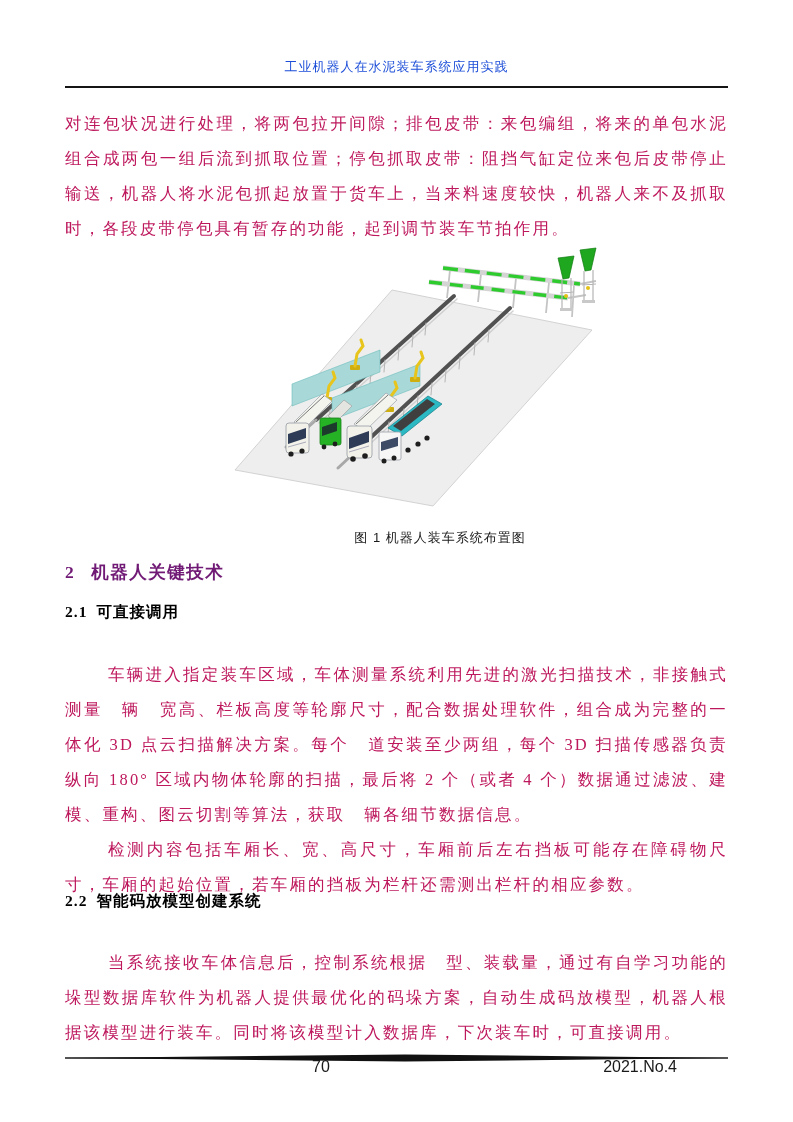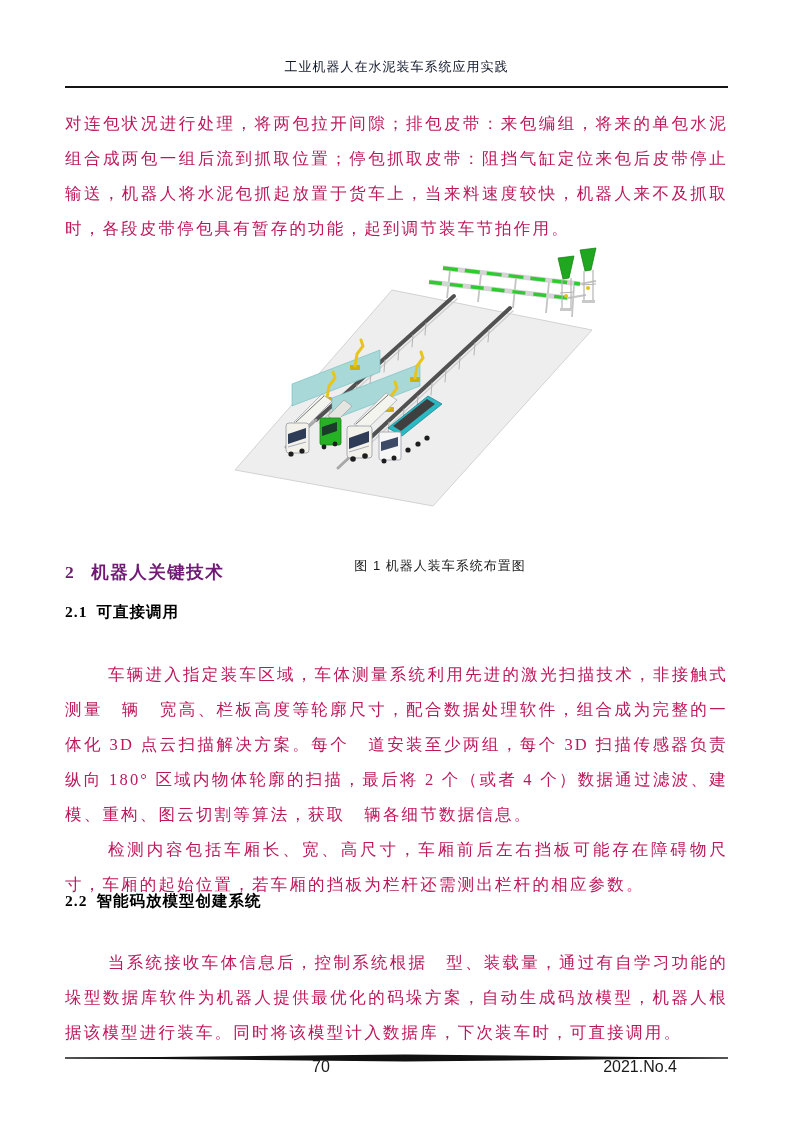--- a/index.html
+++ b/index.html
@@ -1,30 +1,30 @@
 <!DOCTYPE html>
 <html><head>
 <meta charset="utf-8">
 <style>
   html,body{margin:0;padding:0;background:#ffffff;}
   .page{position:relative;width:793px;height:1122px;background:#fff;color:#111;
         font-family:"Liberation Serif",serif;overflow:hidden;}
   .abs{position:absolute;}
   .header-title{top:58px;left:0;width:793px;text-align:center;font-size:13px;
-        letter-spacing:1px;color:#0f172a;}
+        letter-spacing:1px;color:#1d4ed8;}
   .header-rule{top:86px;left:65px;width:663px;height:2px;background:#151515;}
   .body-text{left:65px;width:663px;font-size:16.5px;line-height:35px;
         text-align:justify;text-justify:inter-character;letter-spacing:2.2px;color:#be185d;}
   .indent{text-indent:2.6em;}
   .p1{top:89px;}
   .p2{top:640px;}
   .p3{top:815px;}
   .p4{top:928px;}
   .figure{top:238px;left:230px;width:420px;height:272px;}
-  .figcaption{top:557px;left:230px;width:420px;text-align:center;font-size:13px;
+  .figcaption{top:529px;left:230px;width:420px;text-align:center;font-size:13px;
         font-family:"Liberation Sans",sans-serif;letter-spacing:1px;color:#1a1a1a;}
   .h-sec{top:560px;left:65px;font-size:17.5px;font-weight:bold;letter-spacing:1.5px;color:#701a75;}
   .h-sec .num{margin-right:16px;}
   .h-sub{left:65px;font-size:15.5px;font-weight:bold;letter-spacing:1px;color:#000;}
   .h-sub .num{margin-right:9px;}
   .h-21{top:602px;}
   .h-22{top:891px;}
   .footer-rule{top:1048px;left:65px;width:663px;height:8px;}
   .page-num{top:1058px;left:289px;width:64px;text-align:center;font-size:16px;
         font-family:"Liberation Sans",sans-serif;color:#1a1a1a;}

